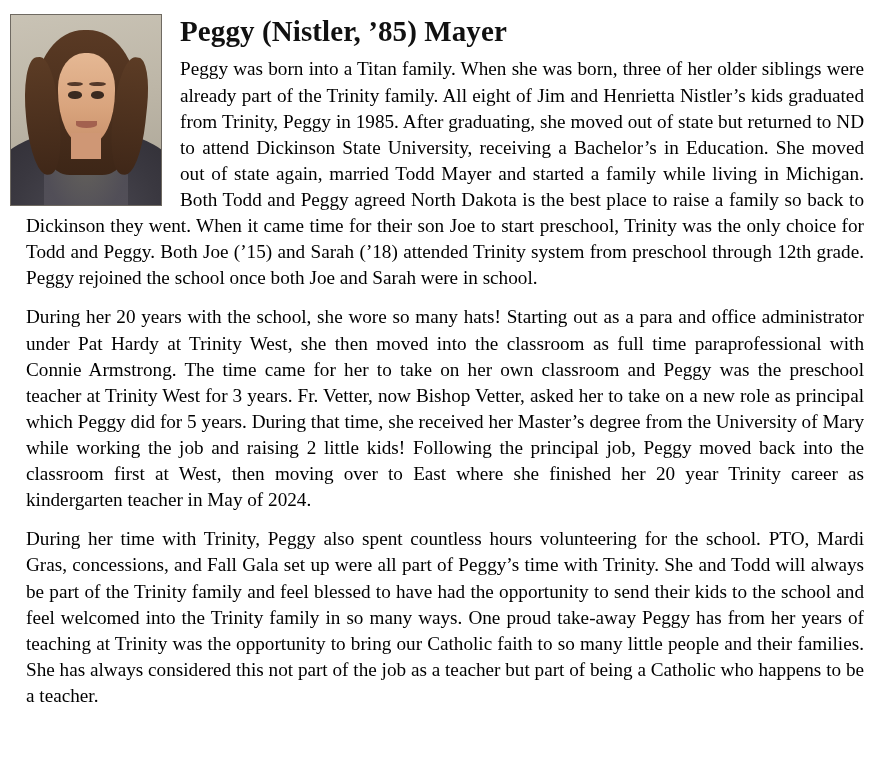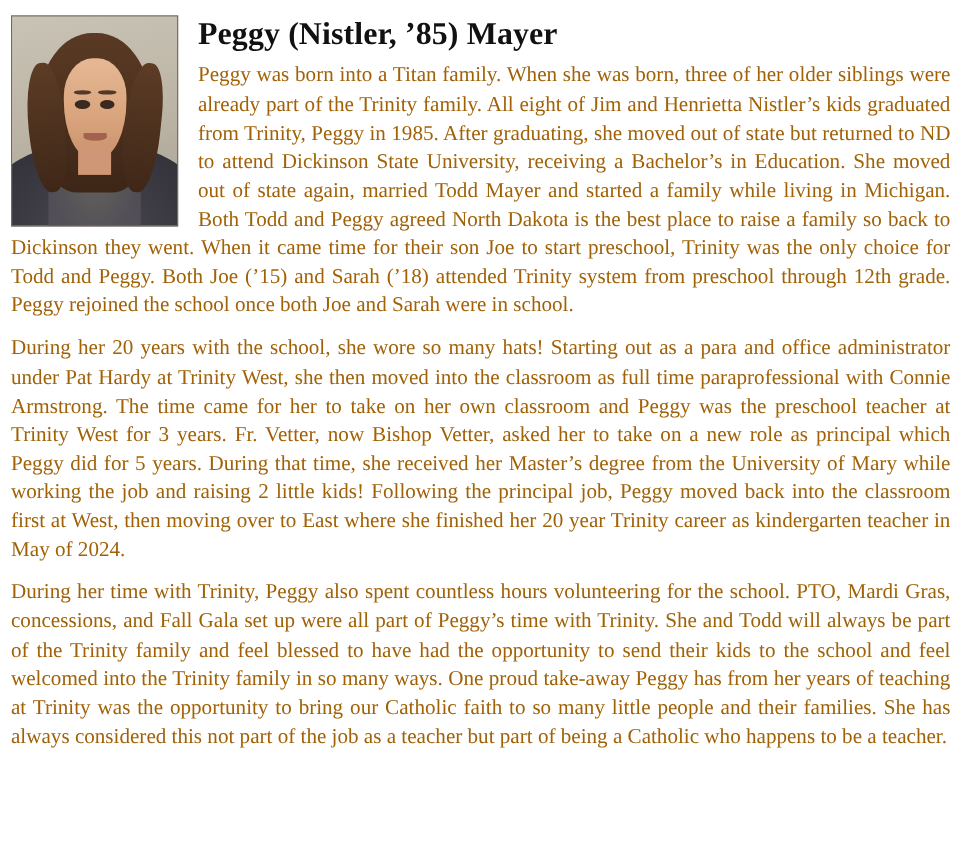--- a/index.html
+++ b/index.html
@@ -127,26 +127,26 @@
   h1.headline {
     font-family: "Liberation Serif", serif;
     font-size: 29px;
     font-weight: 700;
     letter-spacing: .1px;
     margin: 6px 0 10px 0;
     color: #111;
     line-height: 1.05;
   }
   p.body {
-    margin: 0 0 13px 0;
+    margin: 0 0 13px 16px;
     font-size: 19.2px;
     line-height: 1.36;
     text-align: justify;
     text-justify: inter-word;
-    color: #a16207;
+    color: #000000;
     hyphens: none;
   }
   p.body:last-child { margin-bottom: 0; }
   .clear { clear: both; }
 </style>
 </head>
 <body>
 
 <div class="page">
 

